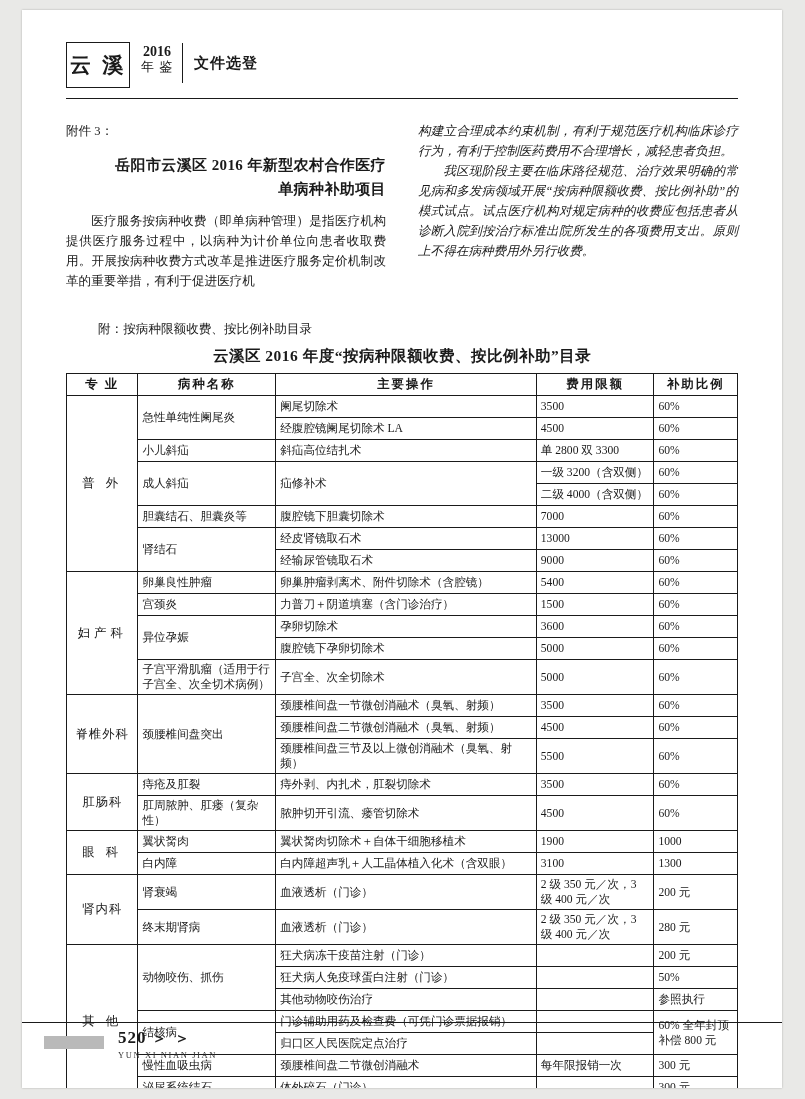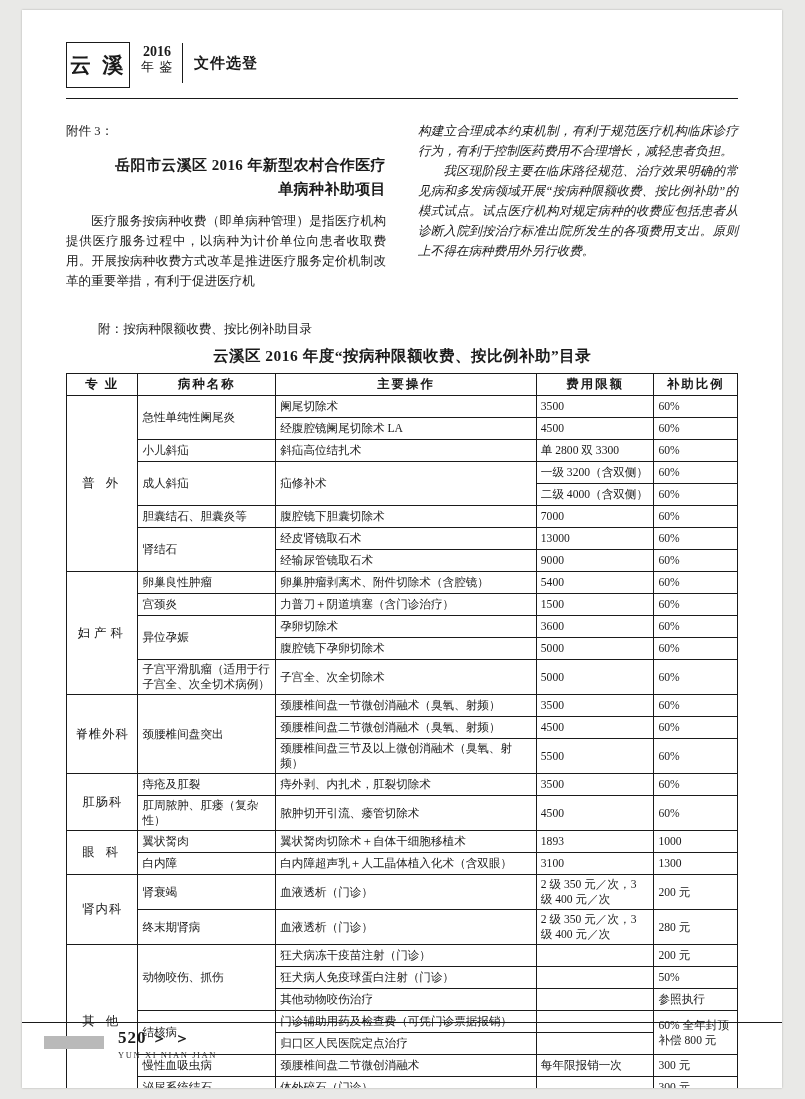--- a/index.html
+++ b/index.html
@@ -229,21 +229,21 @@
           <tr class="row">
             <td class="dis" rowspan="1">肛周脓肿、肛瘘（复杂性）</td>
             <td class="op">脓肿切开引流、瘘管切除术</td>
             <td class="fee">4500</td>
             <td class="ratio">60%</td>
           </tr>
           <tr class="row">
             <td class="spec" rowspan="2">眼  科</td>
             <td class="dis" rowspan="1">翼状胬肉</td>
             <td class="op">翼状胬肉切除术＋自体干细胞移植术</td>
-            <td class="fee">1893</td>
+            <td class="fee">1900</td>
             <td class="ratio">1000</td>
           </tr>
           <tr class="row">
             <td class="dis" rowspan="1">白内障</td>
             <td class="op">白内障超声乳＋人工晶体植入化术（含双眼）</td>
             <td class="fee">3100</td>
             <td class="ratio">1300</td>
           </tr>
           <tr class="row">
             <td class="spec tight" rowspan="2">肾内科</td>

